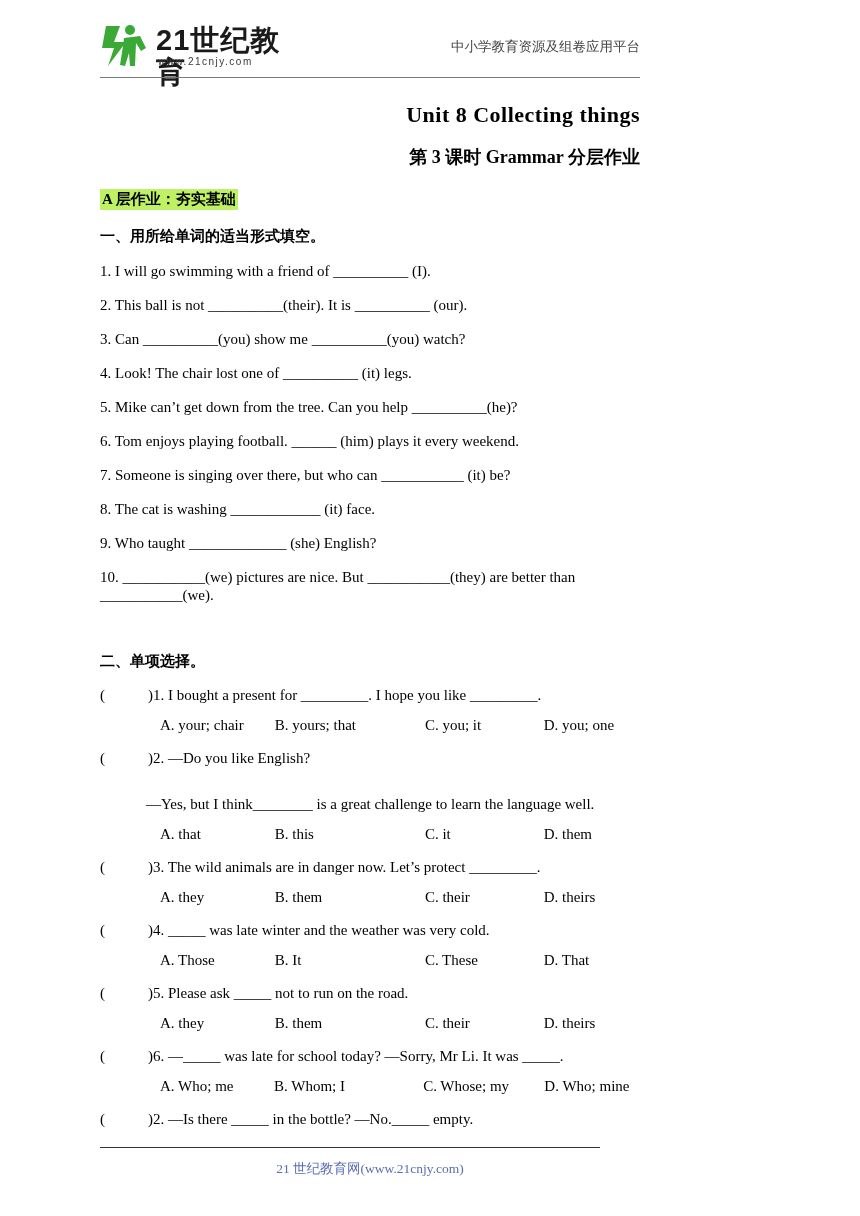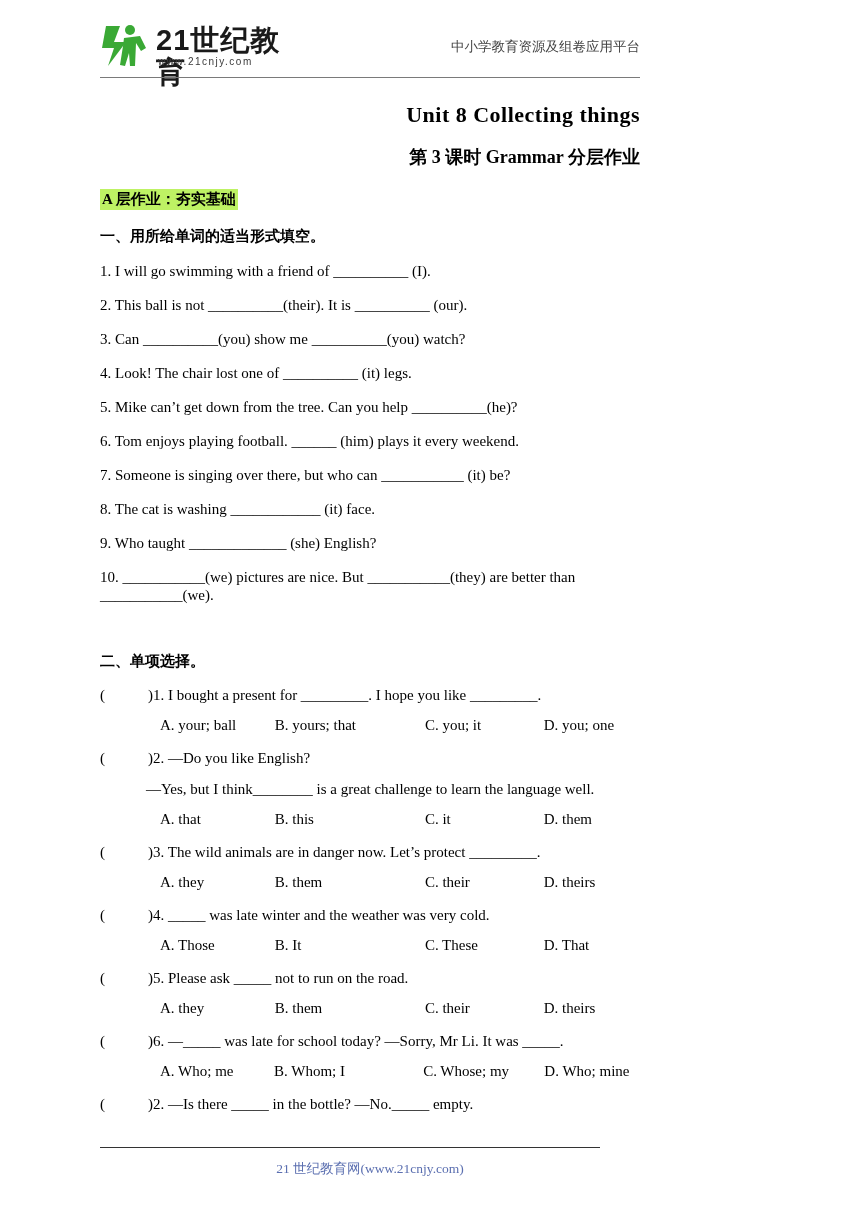--- a/index.html
+++ b/index.html
@@ -121,21 +121,21 @@
   .mc-q {
     margin-top: 15px;
     font-size: 15px;
     line-height: 18px;
   }
   .mc-q .paren {
     display: inline-block;
     width: 48px;
   }
   .mc-sub {
-    margin-top: 14px;
+    margin-top: 29px;
     font-size: 15px;
     padding-left: 46px;
   }
   .mc-opts {
     margin-top: 13px;
     font-size: 15px;
     display: flex;
     padding-left: 60px;
   }
   .mc-opts span {
@@ -203,21 +203,21 @@
   <div class="line">10. ___________(we) pictures are nice. But ___________(they) are better than ___________(we).</div>
 
   <div class="mc-gap"></div>
 
   <div class="q-head" style="margin-top:12px;">二、单项选择。</div>
 
   <div class="mc-q">
     <span class="paren">(</span><span>)1. I bought a present for _________. I hope you like _________.</span>
   </div>
   <div class="mc-opts">
-    <span class="opt-a">A. your; ball</span>
+    <span class="opt-a">A. your; chair</span>
     <span class="opt-b">B. yours; that</span>
     <span class="opt-c">C. you; it</span>
     <span class="opt-d">D. you; one</span>
   </div>
 
   <div class="mc-q">
     <span class="paren">(</span><span>)2. —Do you like English?</span>
   </div>
   <div class="mc-sub">—Yes, but I think________ is a great challenge to learn the language well.</div>
   <div class="mc-opts">

